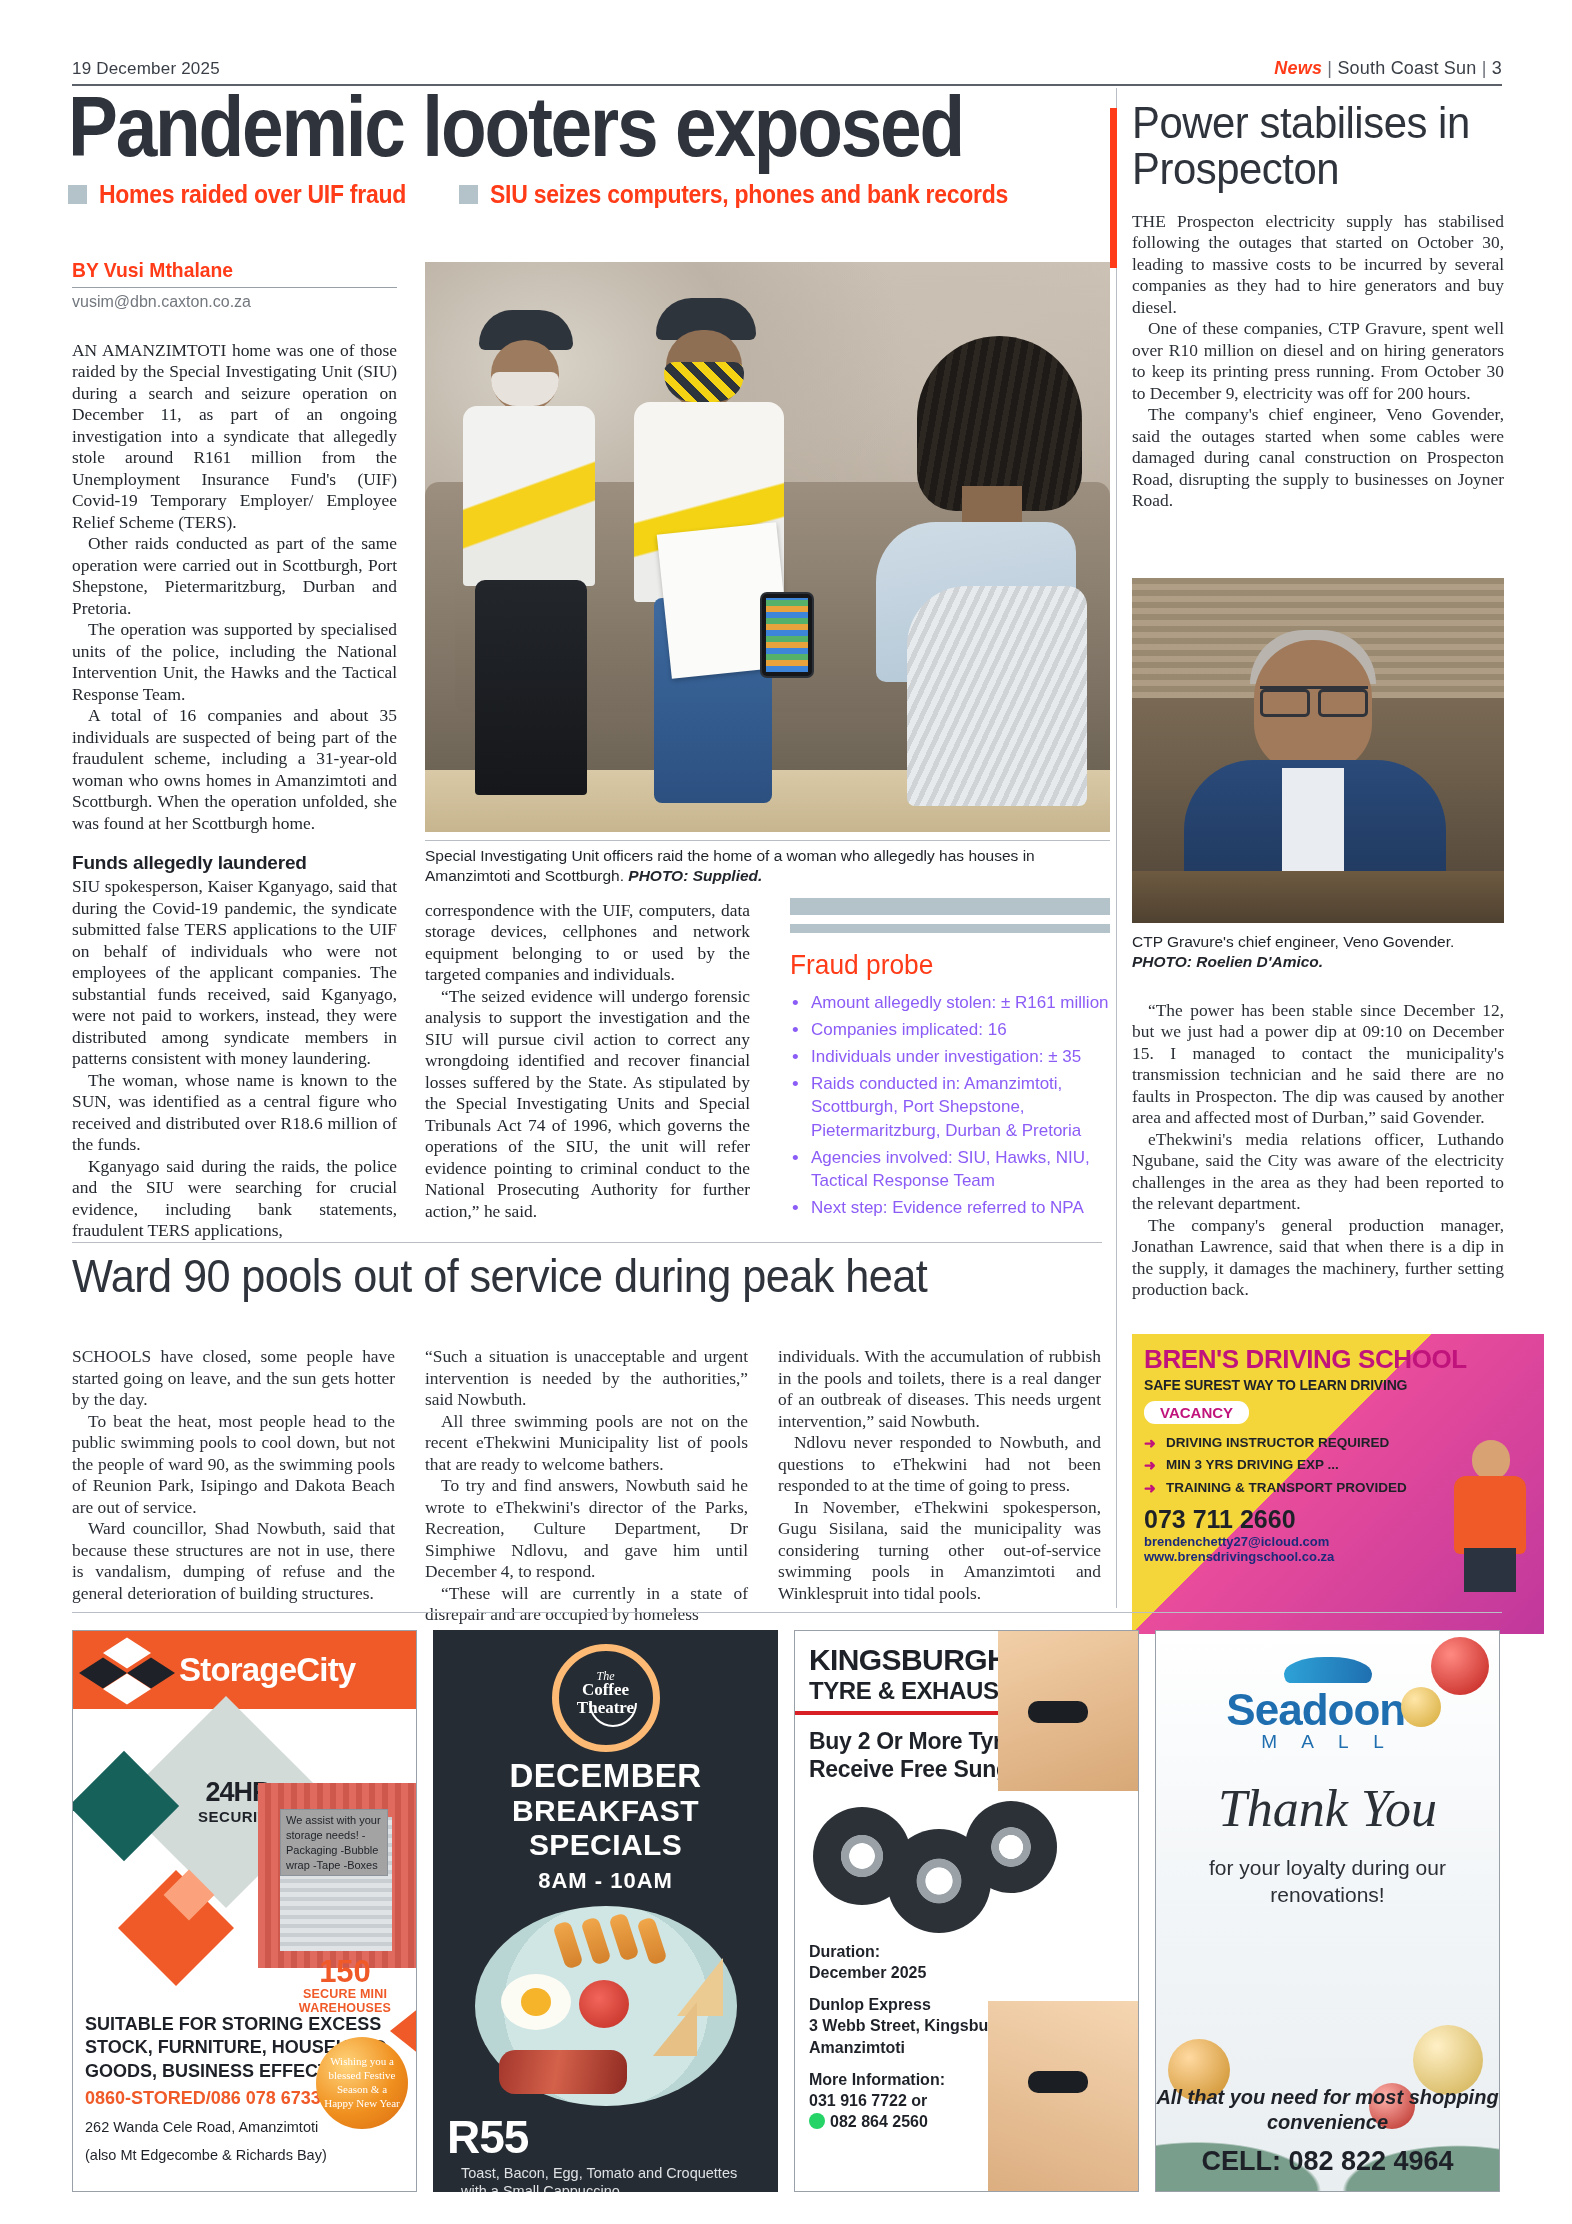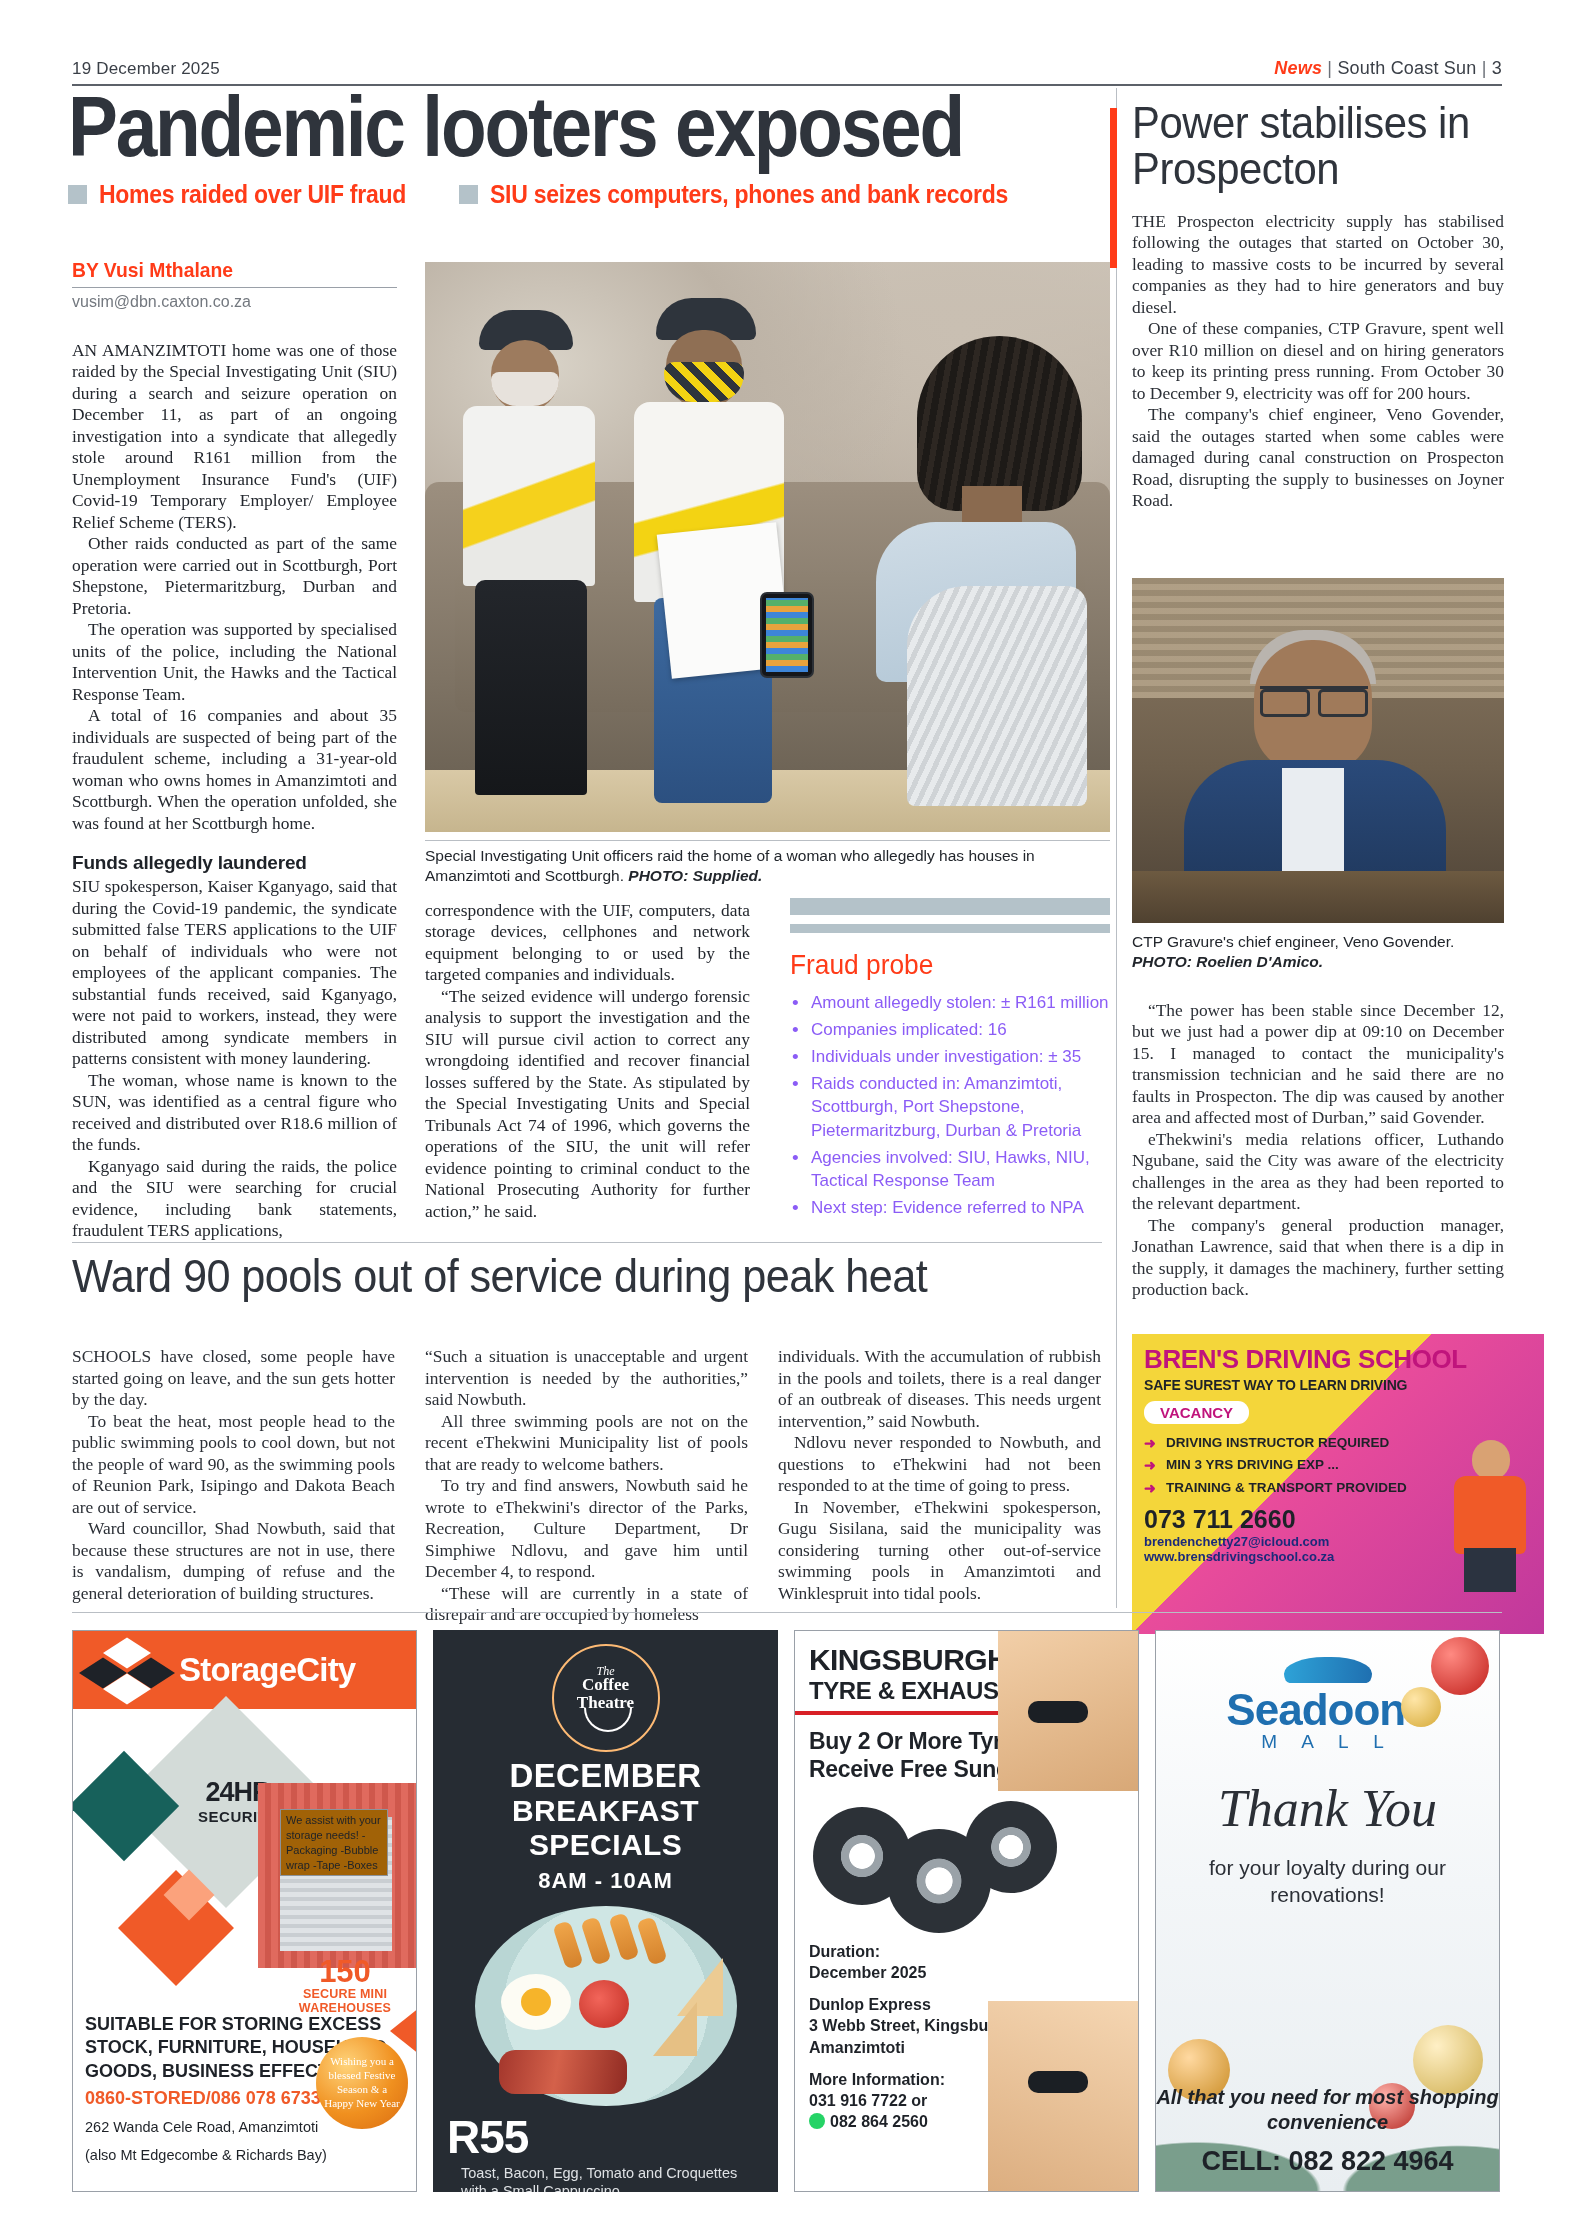--- a/index.html
+++ b/index.html
@@ -269,21 +269,21 @@
   .ad-storage .dorange2 { position:absolute; left:98px; top:168px; width:36px; height:36px;
     background:#fba27c; transform: rotate(45deg); }
   .ad-storage .sec24 { position:absolute; left:110px; top:68px; width:110px; text-align:center;
     font-family:"Liberation Sans",sans-serif; font-weight:bold; color:#1e2228; }
   .ad-storage .sec24 .a { font-size:27px; letter-spacing:-1px; }
   .ad-storage .sec24 .b { font-size:15px; letter-spacing:.5px; }
   .ad-storage .unitpic { position:absolute; right:0; top:74px; width:158px; height:185px;
     background: repeating-linear-gradient(90deg,#e06a5e 0 7px,#cf584c 7px 13px); }
   .ad-storage .unitpic .door { position:absolute; left:22px; top:34px; width:112px; height:134px;
     background: repeating-linear-gradient(0deg,#dfe3e6 0 5px,#c9ced2 5px 9px); }
-  .ad-storage .note { position:absolute; right:28px; top:100px; width:108px; background:#a16207;
+  .ad-storage .note { position:absolute; right:28px; top:100px; width:108px; background:#a3a3a3;
     border:1px solid #8d939a; font-family:"Liberation Sans",sans-serif; font-size:11px; line-height:1.35;
     padding:3px 5px; color:#1e2228; }
   .ad-storage .n150 { position:absolute; right:6px; bottom:-6px; width:130px; text-align:center;
     font-family:"Liberation Sans",sans-serif; font-weight:bold; color:#f05a28; }
   .ad-storage .n150 .big { font-size:31px; line-height:1; }
   .ad-storage .n150 .sm { font-size:12.5px; letter-spacing:.2px; }
   .ad-storage .bot { padding: 4px 12px 10px; position:relative; }
   .ad-storage .bot .lines { font-family:"Liberation Sans",sans-serif; font-weight:bold;
     font-size: 18px; line-height:1.3; color:#1e2228; }
   .ad-storage .bot .tel { font-family:"Liberation Sans",sans-serif; font-weight:bold;
@@ -292,21 +292,21 @@
     line-height:1.3; margin-top: 9px; color:#1e2228; }
   .ad-storage .bauble { position:absolute; right:8px; bottom:46px; width:92px; height:92px;
     border-radius:50%; background: radial-gradient(circle at 33% 30%,#ffd37a,#f0901f 55%,#d86a10); }
   .ad-storage .bauble span { position:absolute; inset:0; display:flex; align-items:center;
     justify-content:center; text-align:center; font-family:"Liberation Serif",serif;
     font-size:11px; color:#fff; line-height:1.25; padding:8px; }
   .ad-storage .arrow { position:absolute; right:-4px; top:-2px; width:0; height:0;
     border-top:24px solid transparent; border-bottom:24px solid transparent; border-right:30px solid #f05a28; }
 
   .ad-coffee { width: 345px; background:#262c33; color:#fff; }
-  .ad-coffee .logo { width:108px; height:108px; border:2px solid #fdba74; border-radius:50%;
+  .ad-coffee .logo { width:108px; height:108px; border:7px solid #fdba74; border-radius:50%;
     margin: 14px auto 6px; position:relative; }
   .ad-coffee .logo .t1 { position:absolute; left:0; right:0; top:18px; text-align:center;
     font-family:"Liberation Serif",serif; font-style:italic; font-size:12px; }
   .ad-coffee .logo .t2 { position:absolute; left:0; right:0; top:30px; text-align:center;
     font-family:"Liberation Serif",serif; font-weight:bold; font-size:17px; line-height:1.05; }
   .ad-coffee .logo .cup { position:absolute; left:30px; bottom:18px; width:48px; height:24px;
     border:2px solid #fff; border-top:none; border-radius:0 0 26px 26px; }
   .ad-coffee h5 { text-align:center; font-family:"Liberation Sans",sans-serif; font-weight:bold;
     font-size: 33px; letter-spacing:.4px; line-height:1.08; }
   .ad-coffee h6 { text-align:center; font-family:"Liberation Sans",sans-serif; font-weight:bold;

